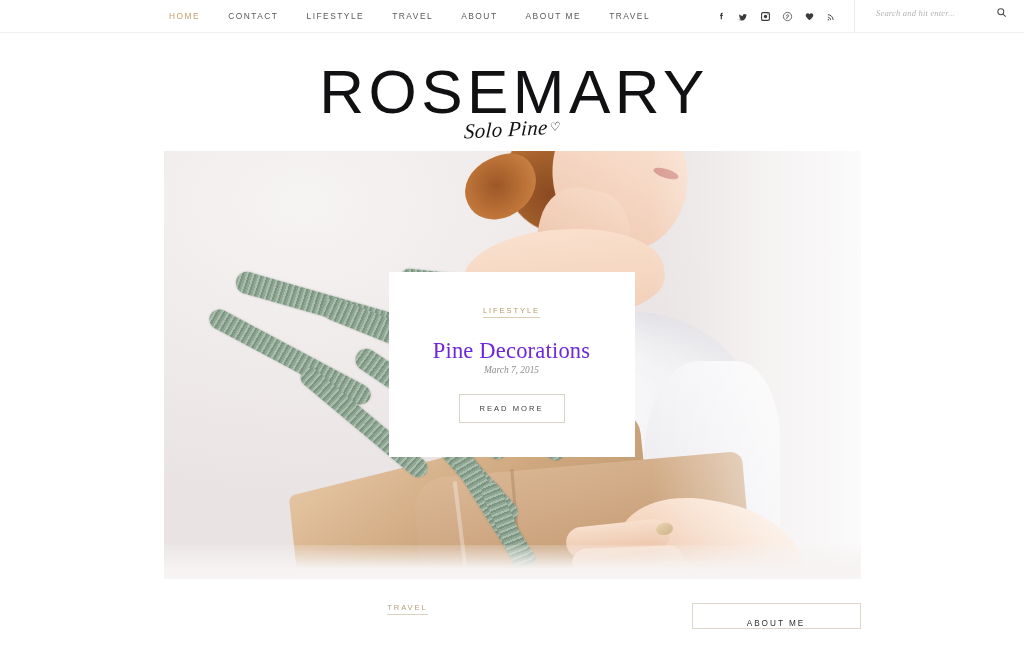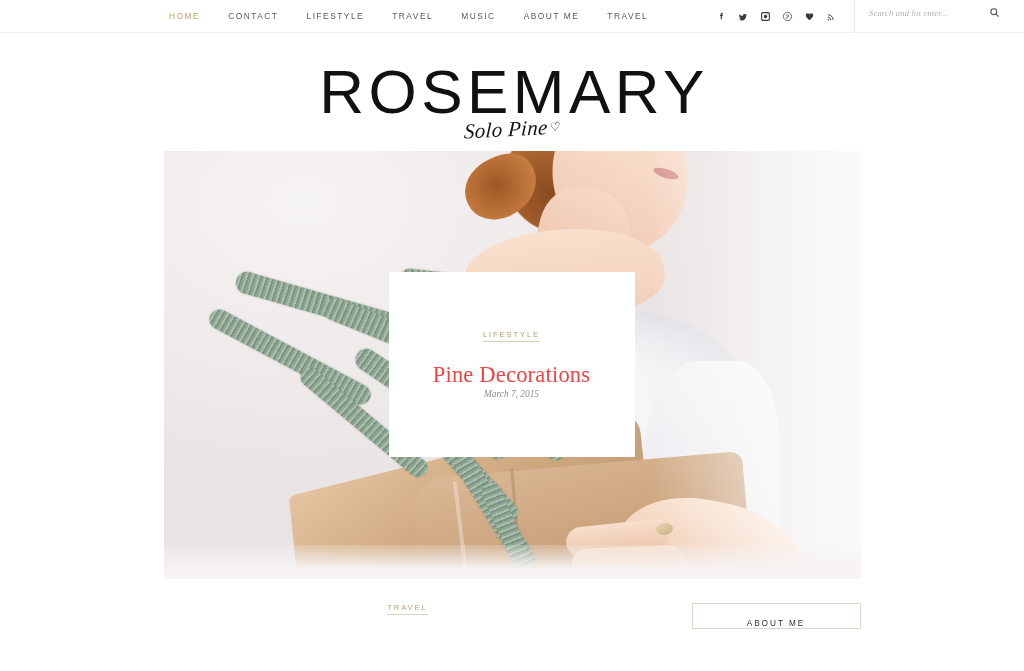--- a/index.html
+++ b/index.html
@@ -65,20 +65,21 @@
     margin: 0 3px;
   }
   .social-ic svg { display: block; }
   .search-wrap {
     display: flex;
     align-items: center;
     height: 33px;
     border-left: 1px solid #ececec;
     padding: 0 10px 8px 14px;
     width: 170px;
+    justify-content: center;
   }
   .search-input {
     border: 0;
     outline: 0;
     font-size: 8.5px;
     font-style: italic;
     color: #a9a9ab;
     font-family: "Liberation Serif", serif;
     width: 120px;
     background: transparent;
@@ -329,21 +330,21 @@
     color: #b29a68;
     border-bottom: 1px solid #d9cdb2;
     padding-bottom: 2px;
     text-decoration: none;
     cursor: pointer;
   }
   .hero-title {
     margin-top: 20px;
     font-family: "Liberation Serif", serif;
     font-size: 22.5px;
-    color: #ef4444;
+    color: #6d28d9;
     font-weight: 400;
     letter-spacing: .2px;
     text-align: center;
     cursor: pointer;
   }
   .hero-date {
     margin-top: 1px;
     font-family: "Liberation Serif", serif;
     font-style: italic;
     font-size: 9.4px;
@@ -395,21 +396,21 @@
 </head>
 <body>
 
 <div class="topbar">
 
   <nav class="nav-menu">
     <a class="nav-item active" href="#">HOME</a>
     <a class="nav-item" href="#">CONTACT</a>
     <a class="nav-item" href="#">LIFESTYLE</a>
     <a class="nav-item" href="#">TRAVEL</a>
-    <a class="nav-item" href="#">MUSIC</a>
+    <a class="nav-item" href="#">ABOUT</a>
     <a class="nav-item" href="#">ABOUT ME</a>
     <a class="nav-item" href="#">TRAVEL</a>
   </nav>
 
   <div class="nav-right">
     <div class="social-row">
       <a class="social-ic" href="#">
         <svg width="11" height="11" viewBox="0 0 24 24" fill="currentColor">
             <path d="M15.1 8.4h-2.2V7c0-.6.4-.8.7-.8h1.5V3.8h-2c-2.3 0-2.8 1.7-2.8 2.8v1.8H8.9v2.5h1.4V18h2.6v-7.1h1.9l.3-2.5z"></path>
           </svg>
@@ -507,20 +508,21 @@
     <div class="nail n2"></div>
 
     <div class="bg-right"></div>
     <div class="surface"></div>
   </div>
 
   <div class="hero-card">
     <a class="cat-link" href="#">LIFESTYLE</a>
     <h2 class="hero-title">Pine Decorations</h2>
     <div class="hero-date">March 7, 2015</div>
+    <button class="read-more">READ MORE</button>
   </div>
 </section>
 
 <div class="lower">
   <div class="post-col">
     <a class="post-cat" href="#">TRAVEL</a>
   </div>
   <aside class="sidebar">
     <div class="widget">
       <div class="widget-title">ABOUT ME</div>

